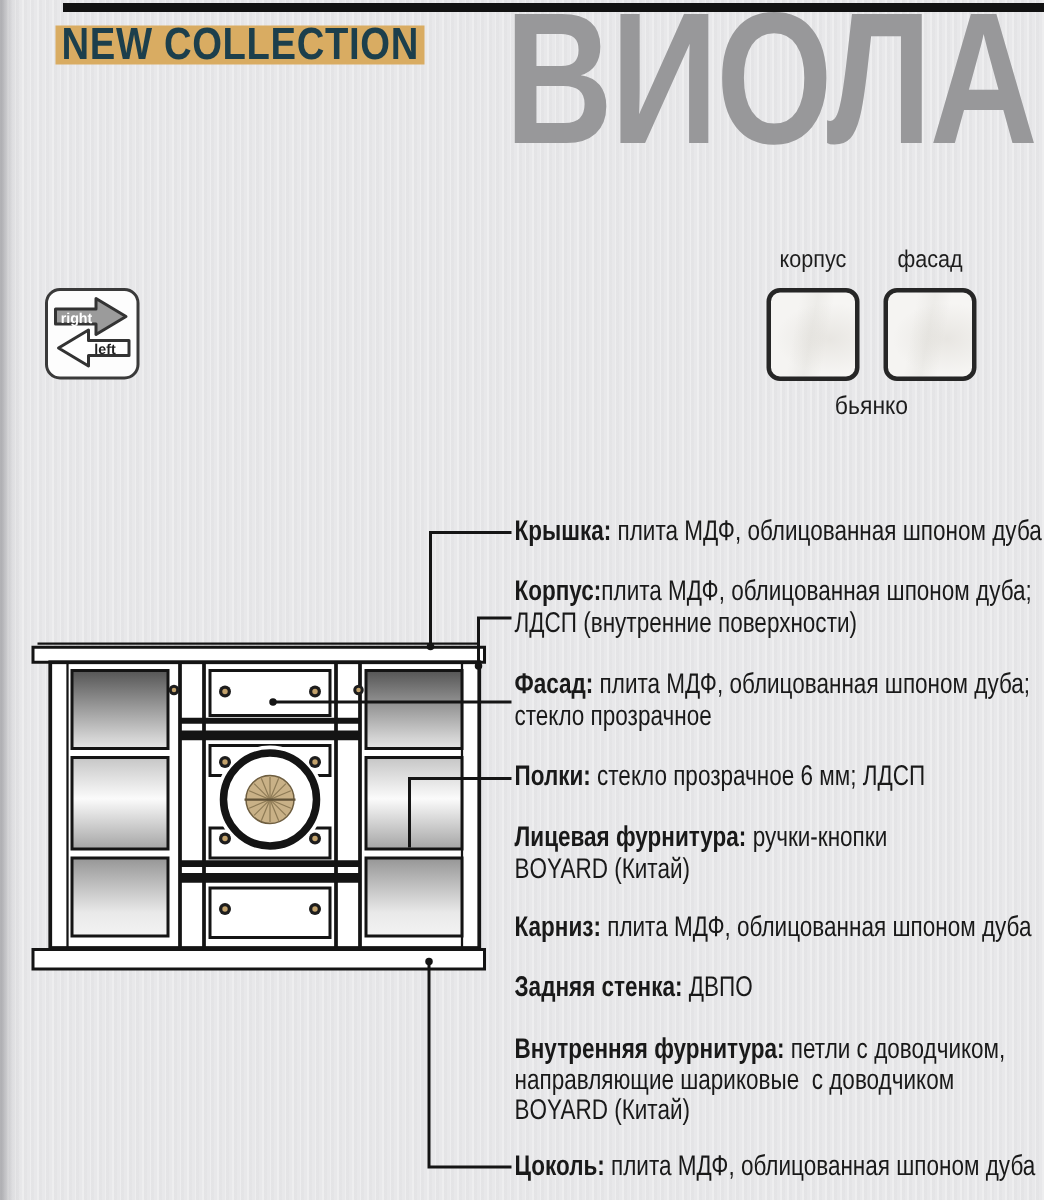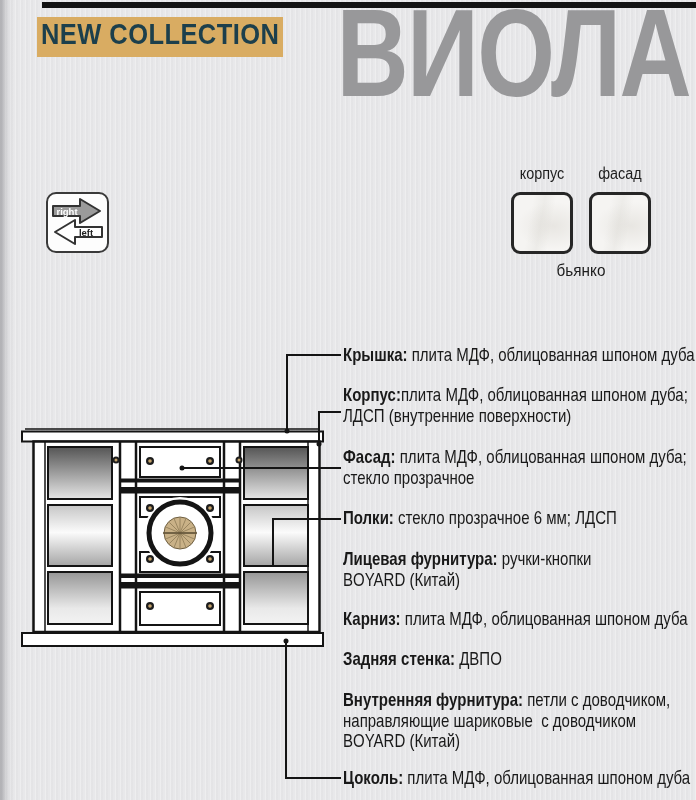--- a/index.html
+++ b/index.html
@@ -14,34 +14,34 @@
     color:#1b1b1b;
   }
   .left-edge{
     position:absolute;left:0;top:0;width:14px;height:800px;
     background:linear-gradient(90deg, rgba(100,100,106,.45), rgba(170,170,175,.18) 55%, rgba(170,170,175,0));
   }
   .top-bar{
     position:absolute;left:42px;right:0;top:2px;height:6px;background:#121212;
   }
   .badge{
-    position:absolute;left:37px;top:17px;width:246px;height:40px;
-    background:#d9ac62;display:flex;justify-content:center;
+    position:absolute;left:37px;top:17px;width:246px;height:26px;
+    background:#d9ac62;display:flex;align-items:center;justify-content:center;
   }
   .badge span{
     font-weight:bold;font-size:30px;color:#1c3f4c;letter-spacing:.5px;
     transform:scaleX(.85);transform-origin:center;white-space:nowrap;
   }
   .title{
     position:absolute;right:6px;top:-10px;margin:0;
     font-size:125px;line-height:125px;font-weight:bold;color:#98989a;
     transform:scaleX(.8);transform-origin:right top;white-space:nowrap;letter-spacing:-2px;
   }
   .dir-icon{
-    position:absolute;left:46px;top:192px;width:63px;height:61px;
+    position:absolute;left:30px;top:192px;width:63px;height:61px;
     background:#fdfdfd;border:2px solid #3a3a3a;border-radius:10px;box-sizing:border-box;
   }
   .swatch-label{
     position:absolute;top:165px;width:62px;text-align:center;
     font-size:16px;color:#1d1d1d;transform:scaleX(.9);
   }
   .swatch{
     position:absolute;top:192px;width:62px;height:62px;box-sizing:border-box;
     border:3px solid #262626;border-radius:9px;
     background:

